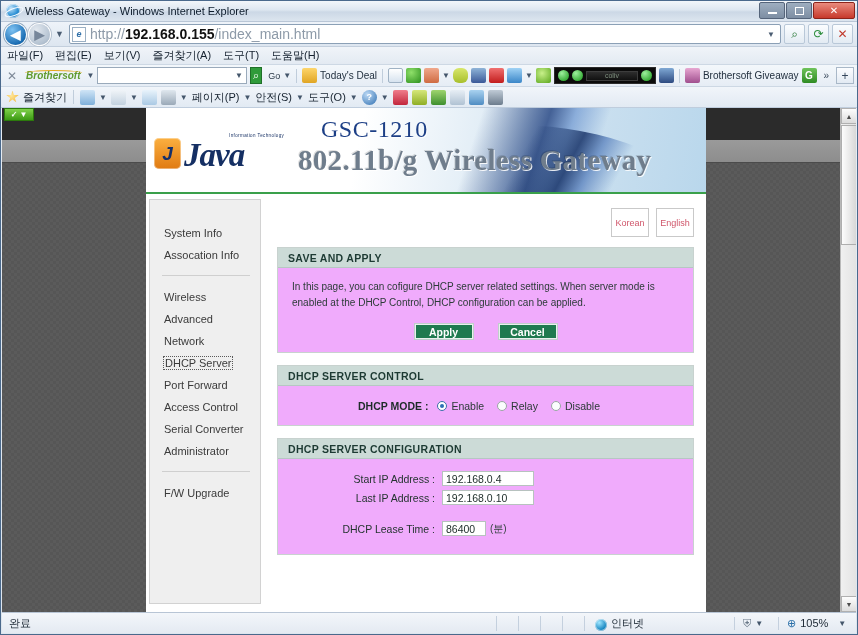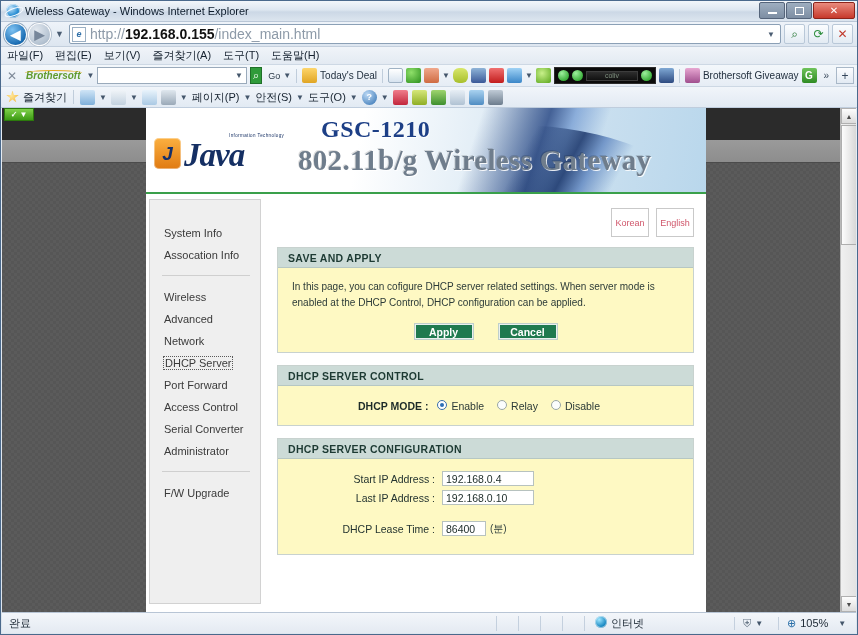--- a/index.html
+++ b/index.html
@@ -203,21 +203,21 @@
     box-shadow: inset 0 0 0 1px #fff6;
   }
   .java-word {
     font-family: "Liberation Serif", serif;
     font-size: 33px; font-weight: bold; font-style: italic;
     color: #152f63; line-height: .82; letter-spacing: -1px;
   }
   .java-tag { position: absolute; left: 45px; top: -9px; font-size: 4.5px; color: #152f63; letter-spacing: .4px; white-space: nowrap; }
   .banner-model {
     position: absolute; left: 175px; top: 8px; z-index: 3;
-    font-family: "Liberation Serif", serif; font-size: 24px; font-weight: bold;
+    font-family: "Liberation Serif", serif; font-size: 24px; font-weight: normal;
     color: #1d3f86; letter-spacing: .5px;
     text-shadow: 1px 1px 0 #ffffffcc;
   }
   .banner-sub {
     position: absolute; left: 152px; top: 36px; z-index: 3;
     font-family: "Liberation Serif", serif; font-size: 29px; font-weight: bold;
     color: #6f7d8c; letter-spacing: .3px;
     text-shadow: 1px 1px 0 #ffffffdd, -1px -1px 0 #00000022;
   }
 
@@ -236,40 +236,40 @@
   }
   .side-sep { height: 1px; background: #cfcfcf; margin: 9px 10px 10px 12px; }
 
   .content { flex: 1; padding: 12px 12px 0 16px; min-width: 0; }
   .lang-row { display: flex; justify-content: flex-end; gap: 7px; margin-bottom: 10px; }
   .lang-btn {
     width: 38px; height: 29px; background: #ffffff; border: 1px solid #c9c9c9;
     font-size: 9px; color: #d0576b; display: flex; align-items: center; justify-content: center;
   }
 
-  .panel { border: 1px solid #c8d2cf; margin-bottom: 12px; background: #fef9c3; }
+  .panel { border: 1px solid #c8d2cf; margin-bottom: 12px; background: #f0abfc; }
   .panel-head {
     height: 20px; background: #ccdbd7; border-bottom: 1px solid #b6c7c3;
     display: flex; align-items: center; padding-left: 10px;
     font-size: 10.5px; font-weight: bold; color: #1d3a33; letter-spacing: .3px;
   }
   .panel-body { padding: 11px 14px 12px 14px; }
   .panel-desc { font-size: 10px; color: #2c3b38; line-height: 1.55; }
   .btn-row { display: flex; justify-content: center; gap: 24px; margin-top: 13px; }
   .gbtn {
     width: 60px; height: 17px; background: #1f7a4f;
     border: 1px solid #bfcfcb; box-shadow: 0 0 0 1px #e9f0ee inset;
     color: #ffffff; font-size: 10.5px; font-weight: bold;
     display: flex; align-items: center; justify-content: center;
   }
 
   .field-row { display: flex; align-items: center; font-size: 10.5px; color: #243430; }
   .mode-row { justify-content: center; padding: 6px 0 4px 0; }
   .mode-label { font-weight: bold; color: #1d2b28; margin-right: 9px; font-size: 10.5px; }
-  .radio-wrap { display: inline-flex; align-items: flex-start; margin-right: 13px; }
+  .radio-wrap { display: inline-flex; align-items: center; margin-right: 13px; }
   .radio {
     width: 10px; height: 10px; border-radius: 50%;
     border: 1px solid #9aa7a4; background: #fbfdfd; margin-right: 4px; flex: none;
     position: relative;
   }
   .radio.on { border-color: #3a6fa8; background: #ffffff; }
   .radio.on::after {
     content: ""; position: absolute; left: 2px; top: 2px; width: 4px; height: 4px;
     border-radius: 50%; background: #2d6fb5;
   }
@@ -309,21 +309,21 @@
   .statusbar {
     position: absolute; left: 1px; right: 1px; bottom: 1px; height: 21px;
     background: linear-gradient(#f3f6fa, #e4eaf2);
     border-top: 1px solid #b8c5d5;
     display: flex; align-items: center; font-size: 11px; color: #1b2733;
     padding: 0 4px;
   }
   .st-left { padding-left: 3px; }
   .st-cells { margin-left: auto; display: flex; align-items: center; gap: 0; }
   .st-cell { width: 22px; height: 15px; border-left: 1px solid #c4d0de; }
-  .st-zone { display: flex; align-items: flex-start; gap: 4px; width: 150px; padding-left: 10px; border-left: 1px solid #c4d0de; }
+  .st-zone { display: flex; align-items: flex-end; gap: 4px; width: 150px; padding-left: 10px; border-left: 1px solid #c4d0de; }
   .globe {
     width: 12px; height: 12px; border-radius: 50%;
     background: radial-gradient(circle at 35% 30%, #9fe6ff, #1585c0 65%, #0a5d8c);
     box-shadow: inset 0 0 0 1px #ffffff80;
   }
   .st-right { display: flex; align-items: center; gap: 4px; border-left: 1px solid #c4d0de; padding-left: 8px; }
   .zoom-ico { color: #2a6fa8; font-size: 11px; }
 </style>
 </head>
 <body>

